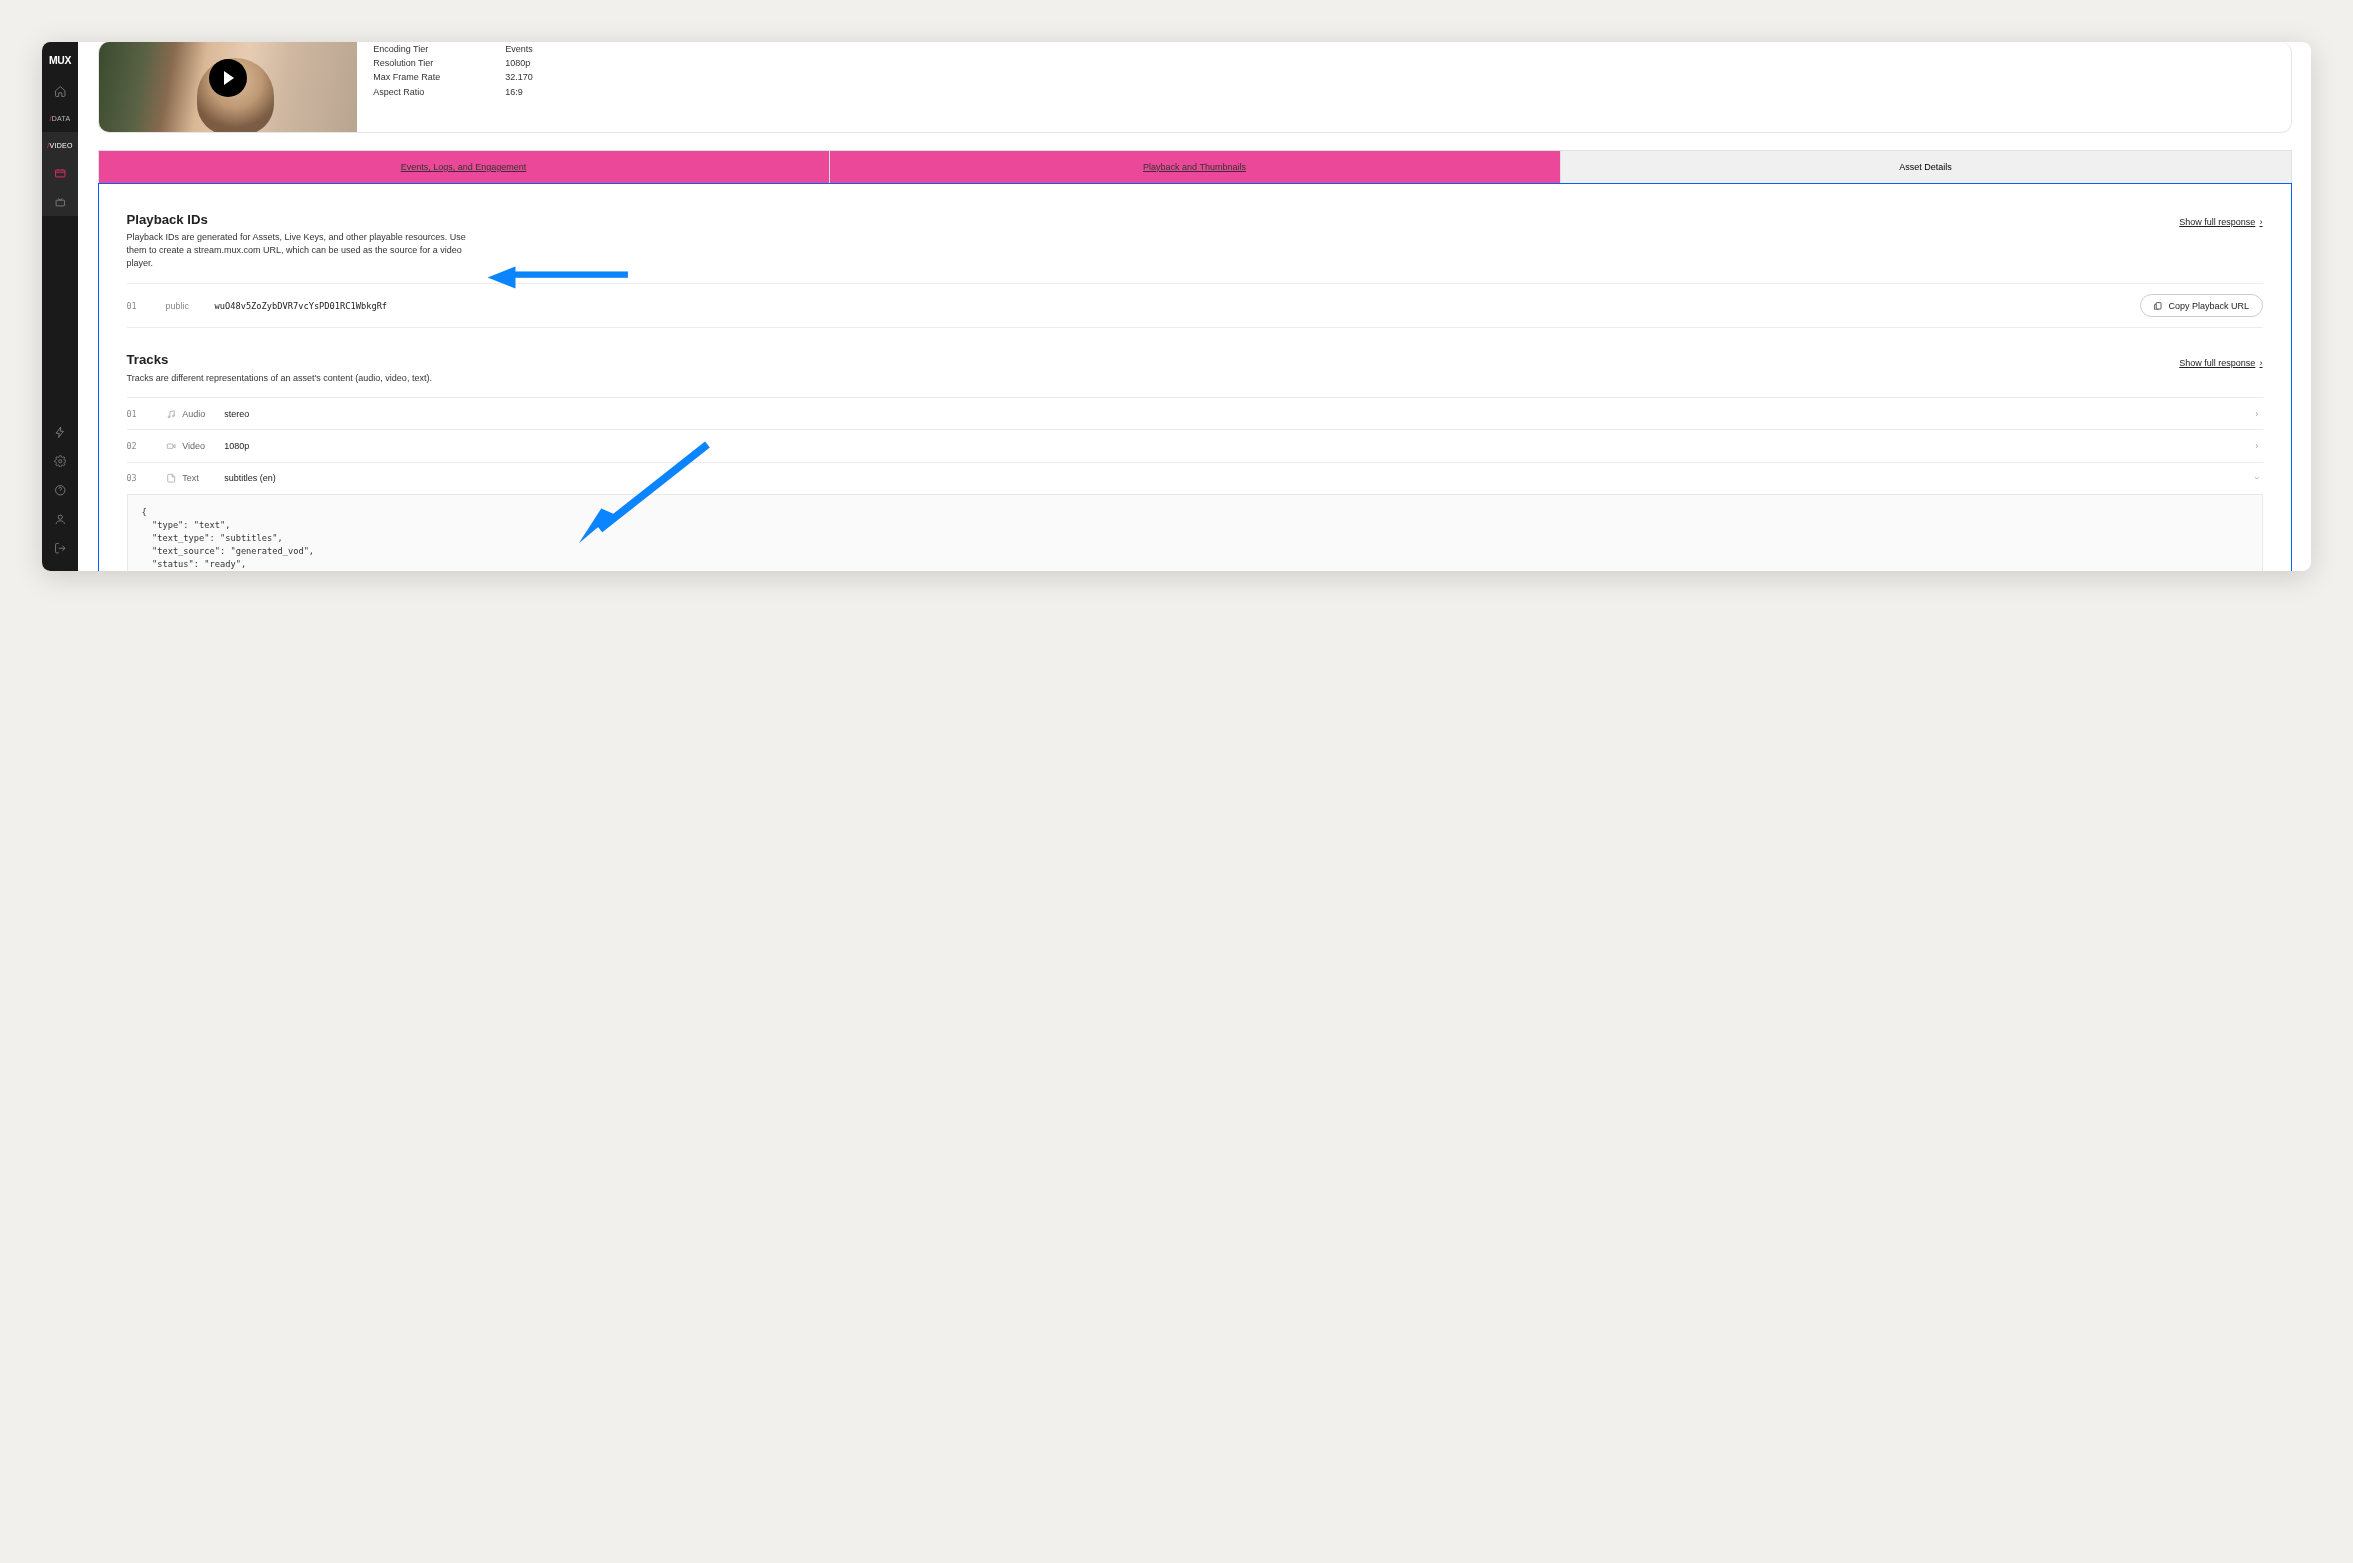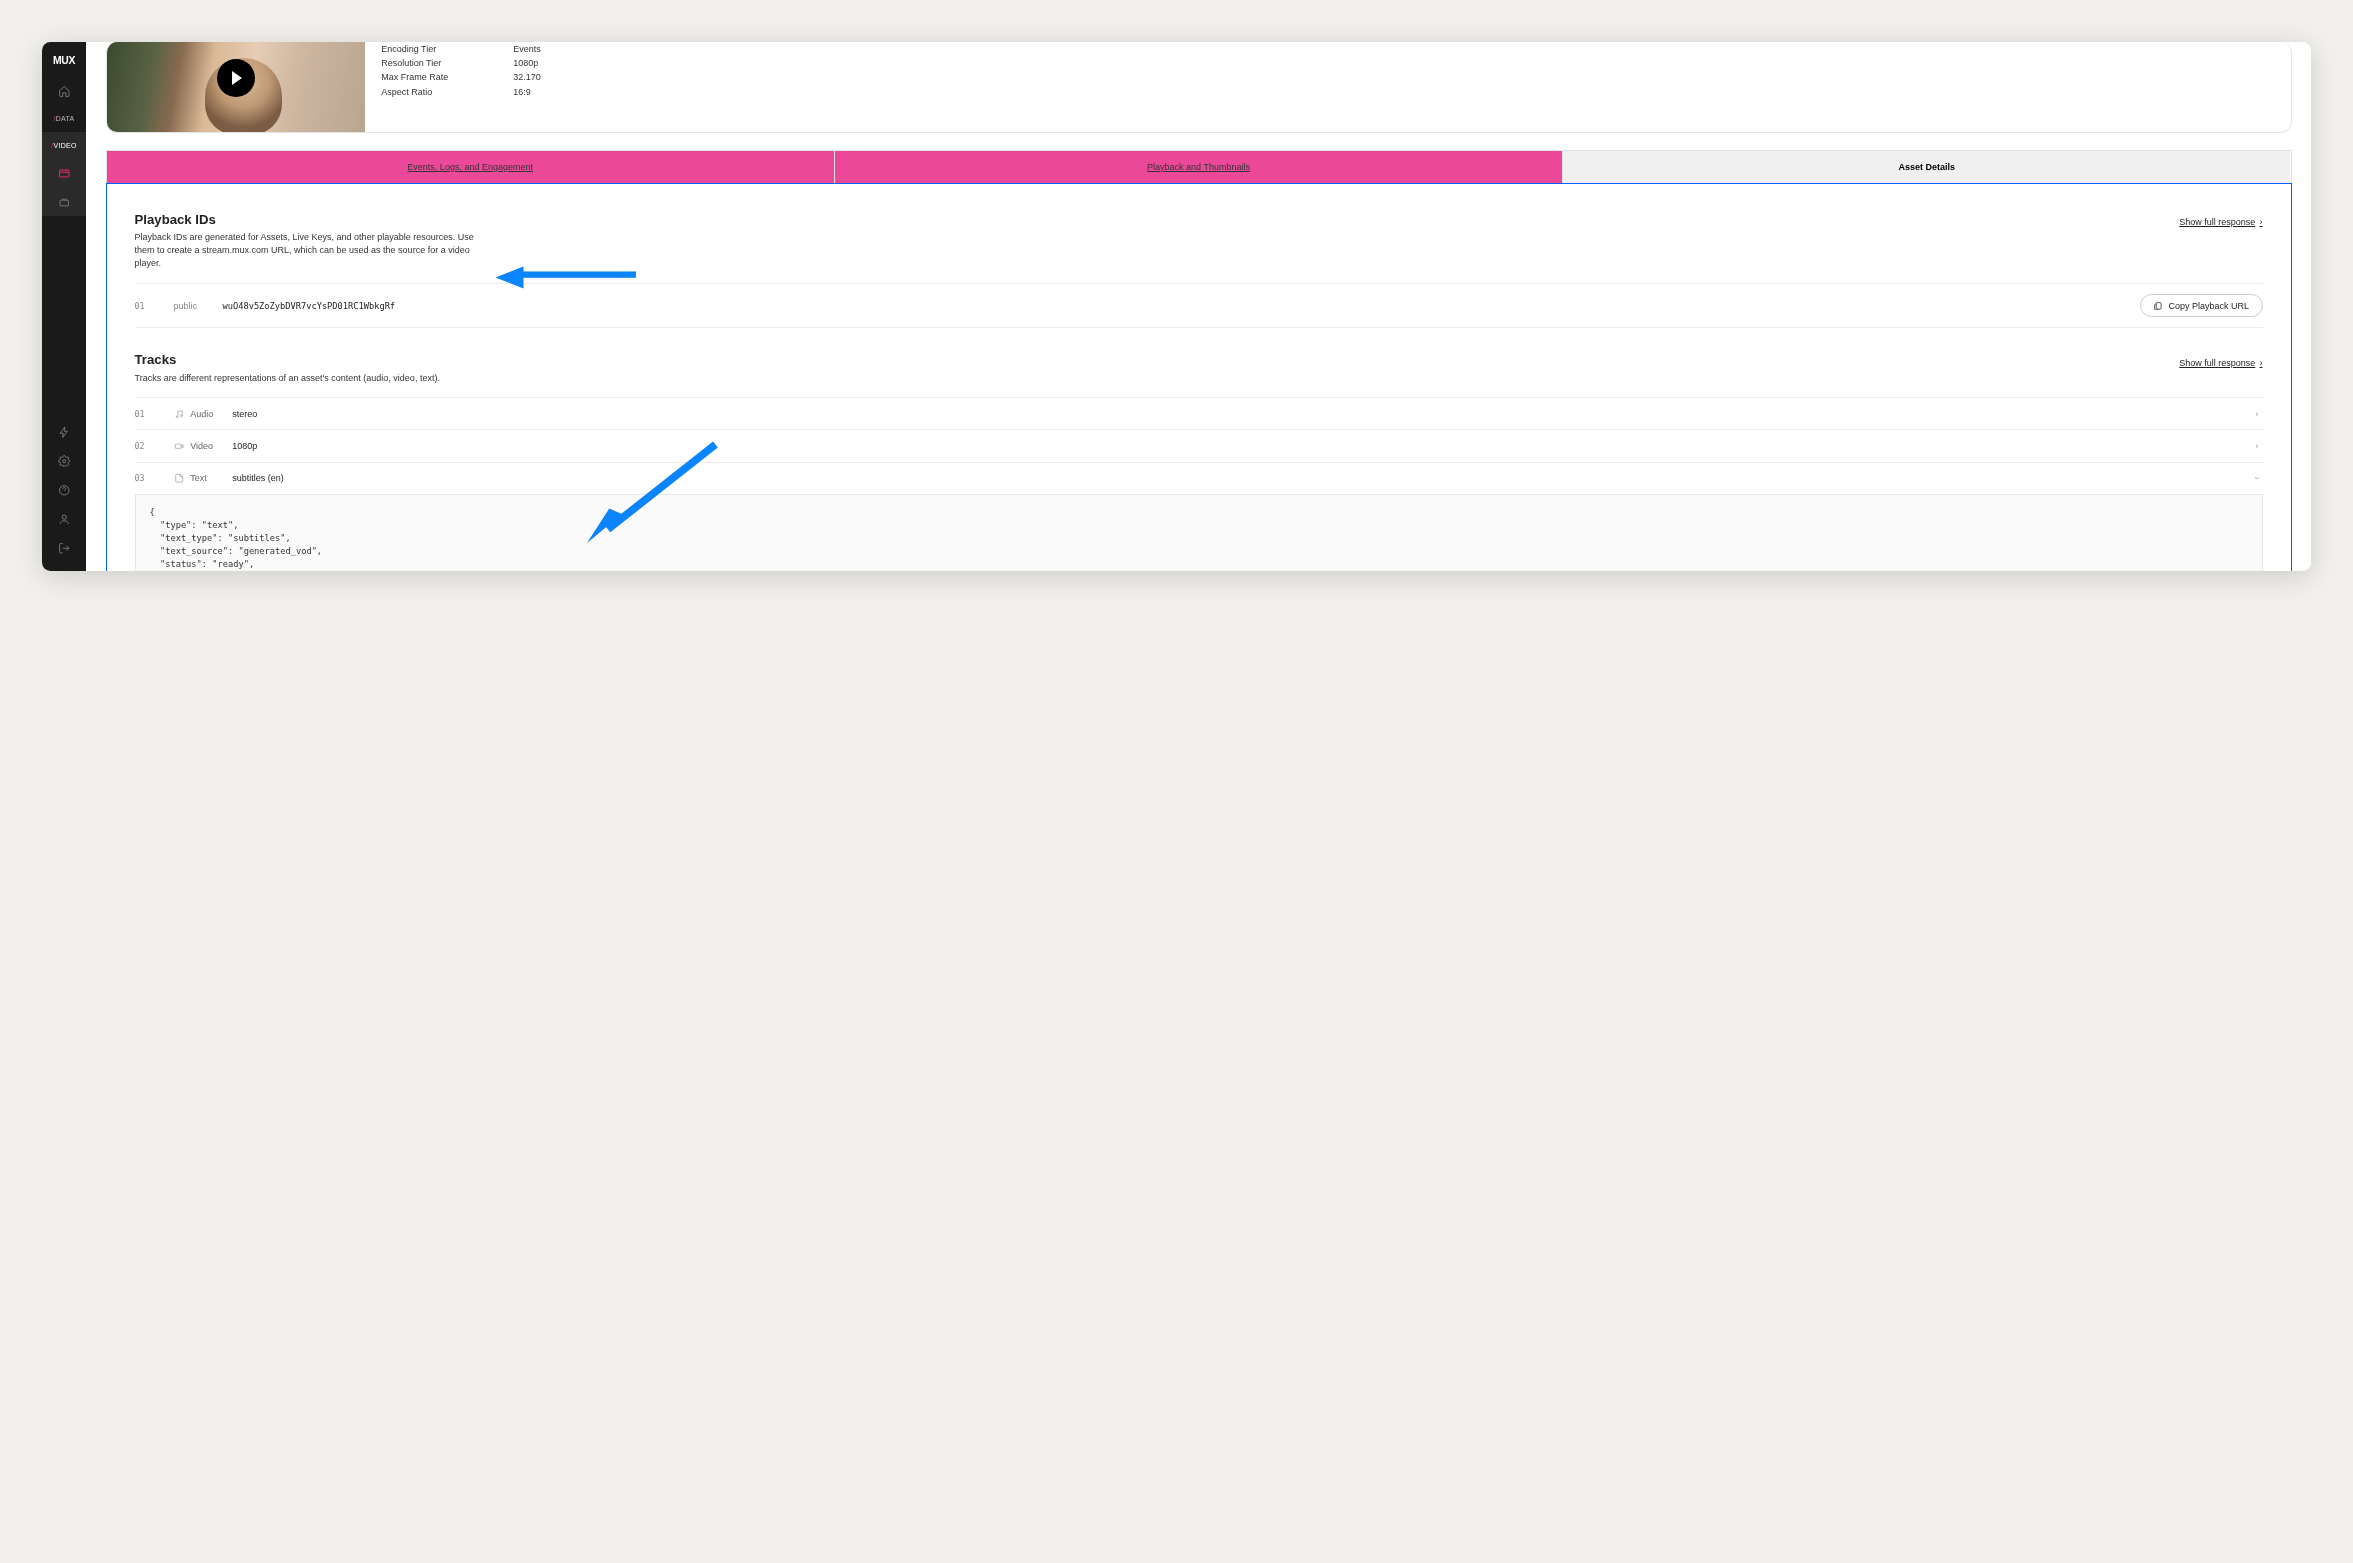--- a/index.html
+++ b/index.html
@@ -13,21 +13,21 @@
   .window {
     background: #fff;
     border-radius: 8.4px;
     box-shadow: 0 5.6px 28px rgba(0,0,0,0.15);
     overflow: hidden;
     display: flex;
     height: 529px;
     position: relative;
   }
   .sidebar {
-    width: 44px;
+    width: 36px;
     background: #1a1a1a;
     display: flex;
     flex-direction: column;
     align-items: center;
     flex-shrink: 0;
   }
   .logo {
     color: #fff;
     font-weight: 800;
     font-size: 10.4px;
@@ -129,21 +129,21 @@
     font-size: 9px;
     color: #333;
     background: #fafafa;
     cursor: pointer;
     border-right: 0.7px solid #e0e0e0;
   }
   .tab:last-child { border-right: none; }
   .tab.inactive-white { background:#ec4899;text-decoration:underline; }
   .tab.active {
     background: #f0f0f0;
-    font-weight: 700;
+    font-weight: 400;
     color: #000;
   }
 
   .panel {
     border: 1.4px solid #0061ff;
     padding: 28px 28px 19.5px;
     border-top-width: 1.4px;
   }
 
   .section { margin-bottom: 24px; }

